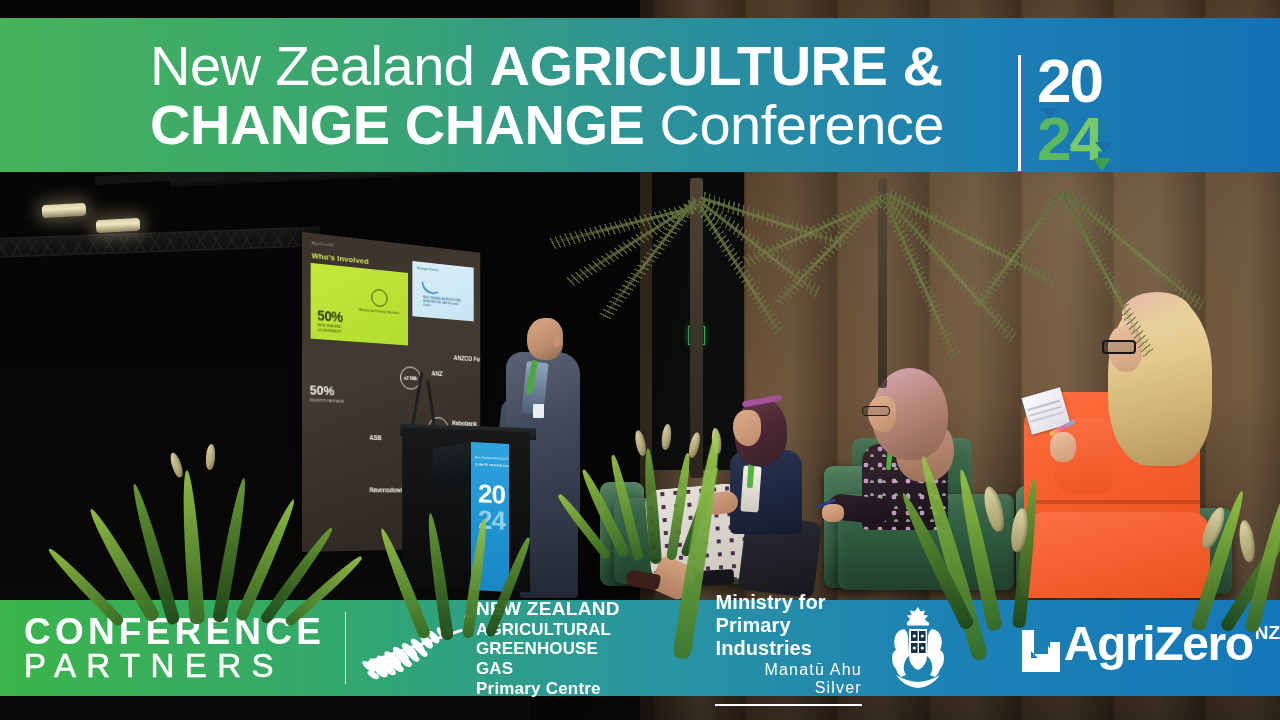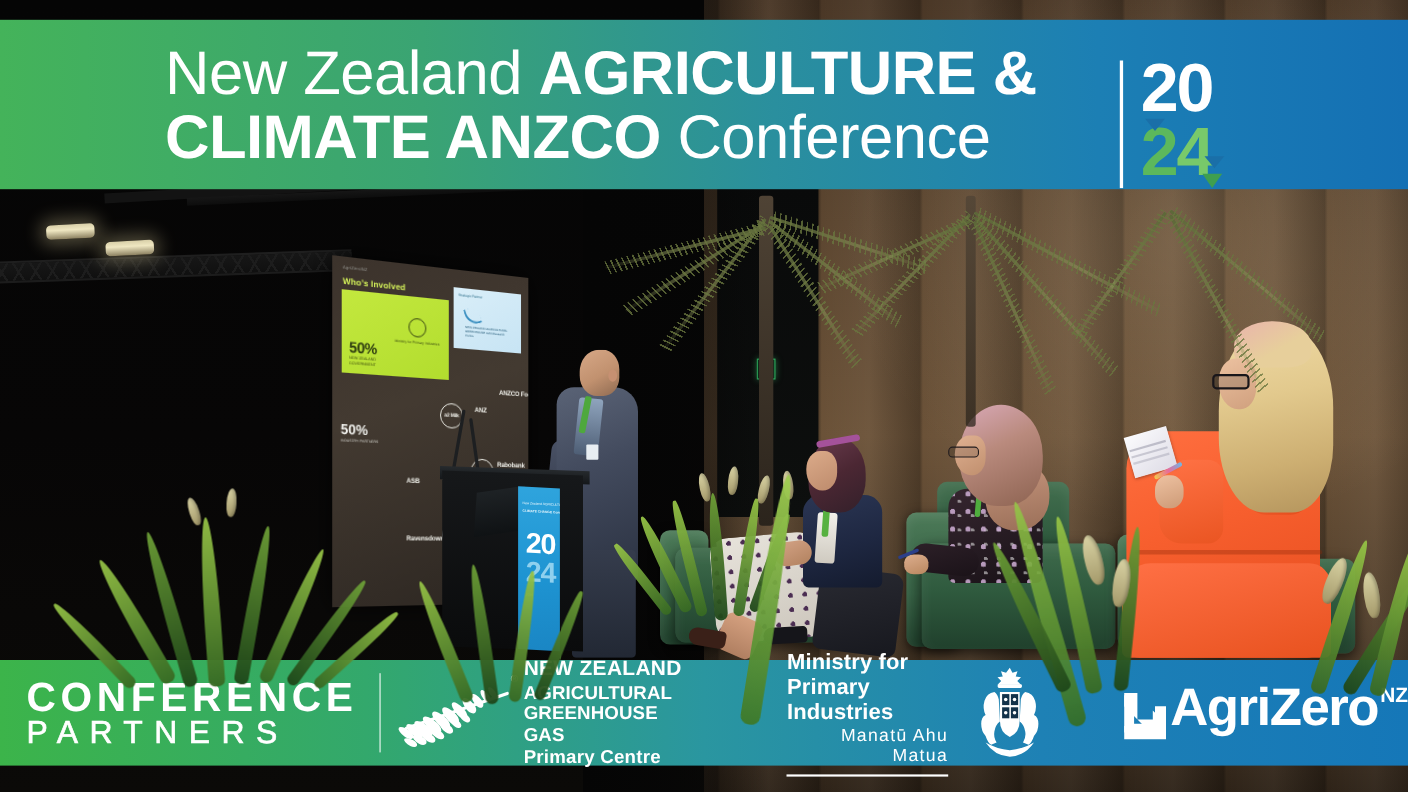--- a/index.html
+++ b/index.html
@@ -572,21 +572,21 @@
   }
   .cp-logo {
     margin-left: 24px;
     color: #fff;
     line-height: 0.98;
   }
   .cp-line1 {
     font-size: 37px; font-weight: 700; letter-spacing: 4.2px;
   }
   .cp-line2 {
-    font-size: 29px; font-weight: 300; letter-spacing: 10.4px;
+    font-size: 33px; font-weight: 300; letter-spacing: 10.4px;
     -webkit-text-stroke: 0.6px #ffffff;
   }
   .vrule {
     width: 2px; height: 72px; background: #ffffff;
     margin: 0 18px 0 20px; opacity: .95;
   }
   .fern-block { position: relative; width: 110px; height: 74px; flex: none; }
   .fern-stem {
     position: absolute; left: 4px; top: 50px; width: 100px; height: 3px;
     background: #ffffff; border-radius: 2px;
@@ -829,21 +829,21 @@
 
   </div>
 
   <div class="header-bar">
     <div class="header-title">
       <span class="hl">
         <span class="thin">New Zealand</span>
         <span class="bold">AGRICULTURE &amp;</span>
       </span>
       <span class="hl">
-        <span class="bold">CLIMATE ANZCO</span>
+        <span class="bold">CHANGE CHANGE</span>
         <span class="thin">Conference</span>
       </span>
     </div>
 
     <div class="year-wrap">
       <div class="year-rule"></div>
       <div class="year-nums">
         <div class="year-20">20</div>
         <div class="year-24"><span>2</span><span class="d4">4</span></div>
         <div class="arrow-nick nick-a"></div>
@@ -886,21 +886,21 @@
     </div>
 
     <div class="nzaggrc">
       <div class="nz-l1">NEW ZEALAND</div>
       <div class="nz-l2">AGRICULTURAL GREENHOUSE GAS</div>
       <div class="nz-l3">Primary Centre</div>
     </div>
 
     <div class="mpi-block">
       <div class="mpi-l1">Ministry for Primary Industries</div>
-      <div class="mpi-l2">Manatū Ahu Matua</div>
+      <div class="mpi-l2">Manatū Ahu Silver</div>
       <div class="mpi-rule"></div>
     </div>
 
     <div class="coa">
       <svg viewBox="0 0 72 86" width="72" height="86" aria-hidden="true">
         <g fill="#ffffff">
 
           <path d="M36 2 l2.4 4.6 4.6-1.4 -1.6 4.8 4.8 .6 -3.4 3.6 3.4 3.4 H24.8 l3.4-3.4 -3.4-3.6 4.8-.6 -1.6-4.8 4.6 1.4z"></path>
           <rect x="25" y="17" width="22" height="3.4" rx="1.2"></rect>
 

